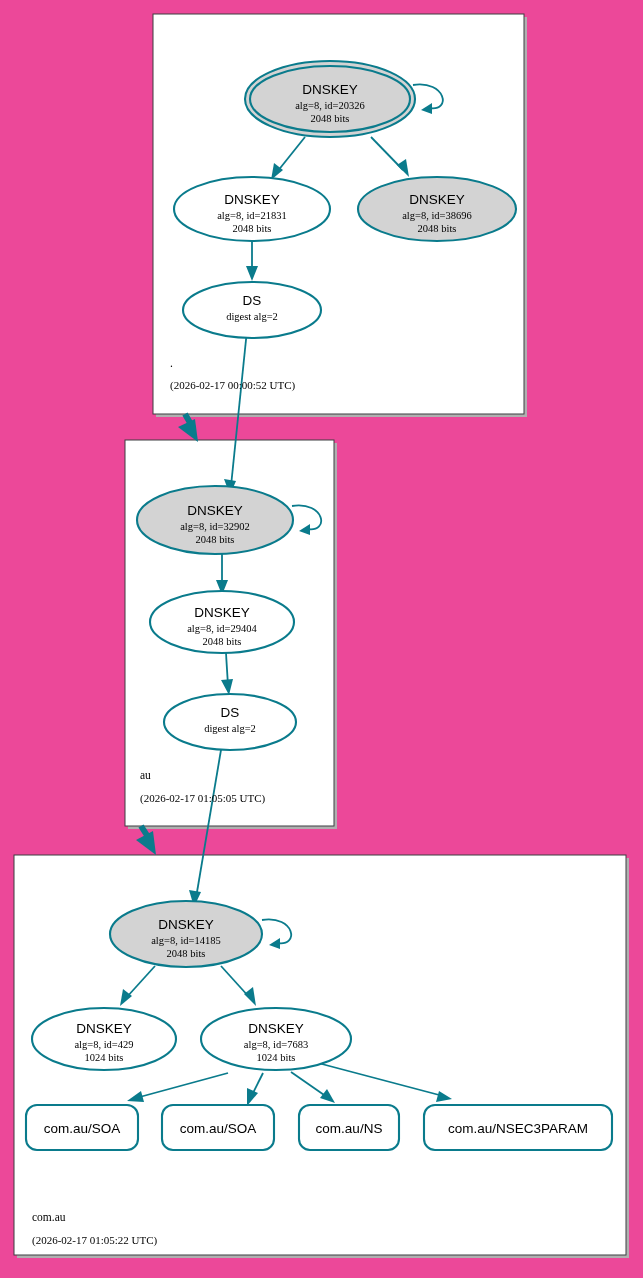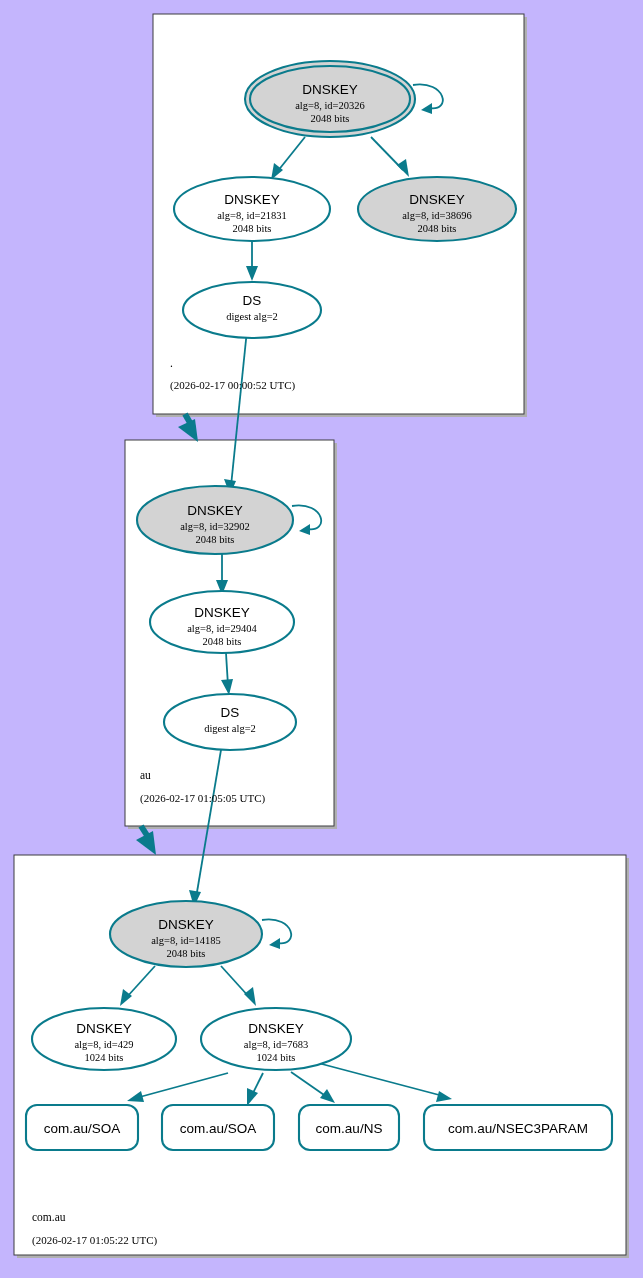--- a/index.html
+++ b/index.html
@@ -4,21 +4,21 @@
 <style>
   html, body {
     margin: 0;
     padding: 0;
     background: #ffffff;
   }
   #canvas {
     position: relative;
     width: 643px;
     height: 1278px;
-    background: #c4b5fd;
+    background: #ec4899;
     font-family: "Liberation Sans", sans-serif;
     overflow: hidden;
   }
   svg.diagram {
     position: absolute;
     top: 0; left: 0;
     width: 643px;
     height: 1278px;
   }
   .zone-box {

